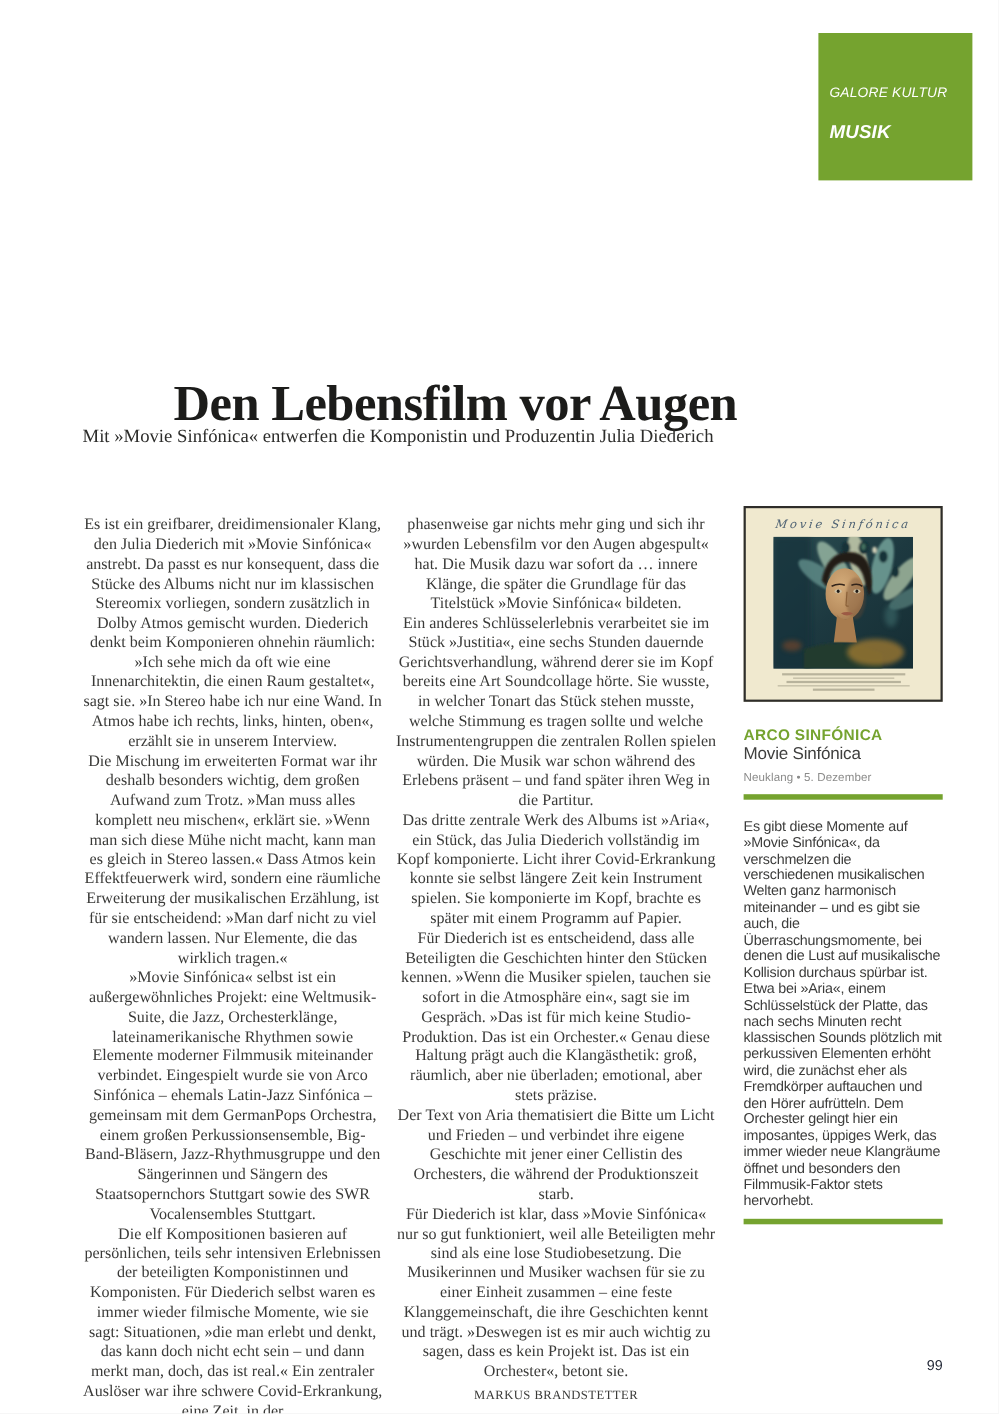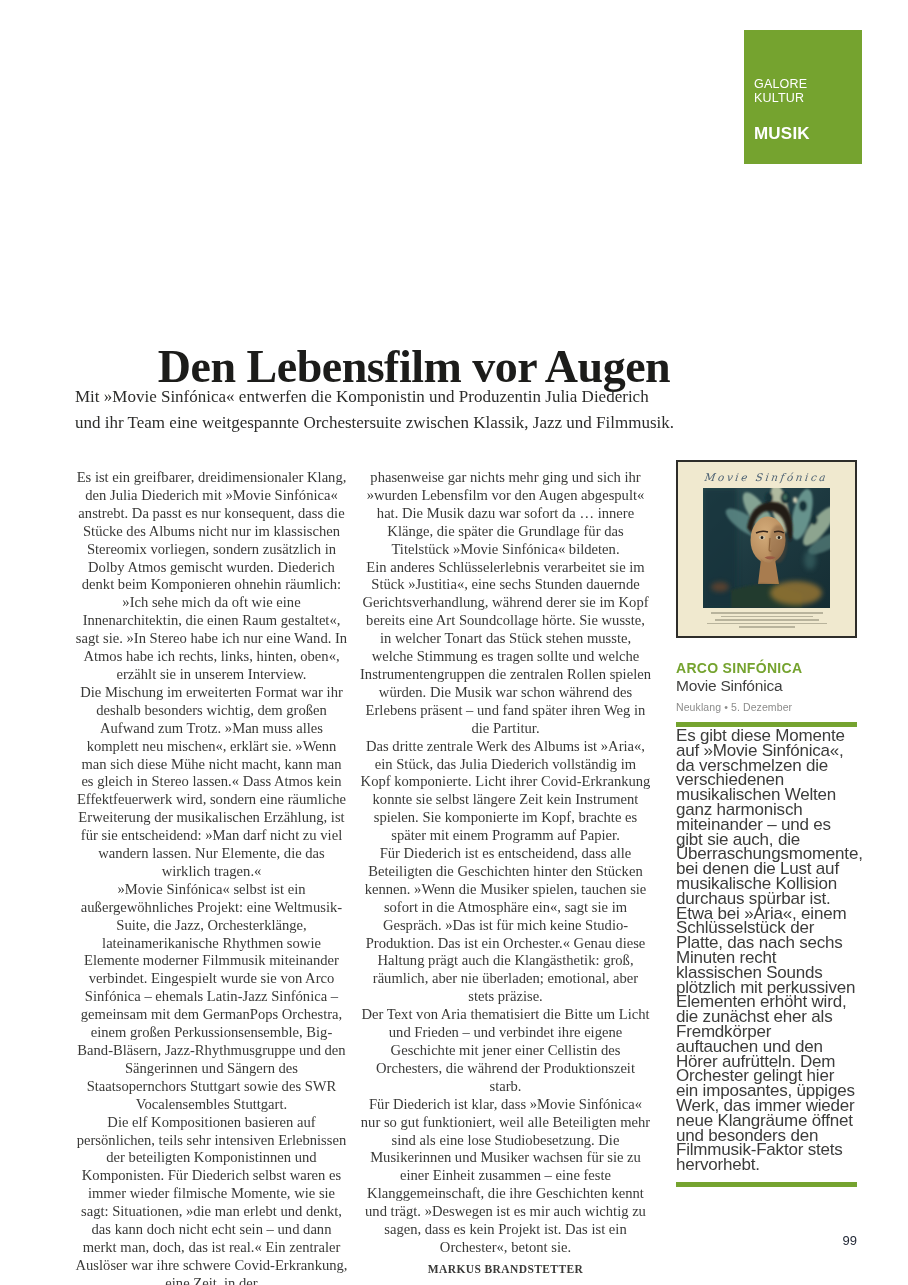--- a/index.html
+++ b/index.html
@@ -1,75 +1,75 @@
 <!DOCTYPE html>
 <html lang="de"><head>
 <meta charset="utf-8">
 <style>
   html,body{margin:0;padding:0;}
   body{background:#e8e8e8;}
   .page{position:relative;width:908px;height:1285px;background:#ffffff;overflow:hidden;
         font-family:"Liberation Serif",serif;color:#3a3a38;}
 
   
-  .kicker{position:absolute;left:744px;top:30px;width:118px;height:134px;
+  .kicker{position:absolute;left:744px;top:30px;width:140px;height:134px;
           background:#75A32F;color:#ffffff;font-family:"Liberation Sans",sans-serif;
-          box-sizing:border-box;padding:47px 6px 0 10px;}
+          box-sizing:border-box;padding:47px 6px 0 10px;font-style:italic;}
   .kicker .k1{font-size:12.5px;font-weight:500;letter-spacing:.2px;}
   .kicker .k2{font-size:17px;font-weight:800;margin-top:19px;letter-spacing:.2px;}
 
   
   .headline{position:absolute;left:74px;top:313px;width:680px;
             font-size:46px;font-weight:700;letter-spacing:-.5px;color:#1c1c1a;line-height:1;text-align:center;}
   .intro{position:absolute;left:75px;top:384px;width:662px;
          font-size:17px;line-height:26px;color:#2d2d2b;}
   .intro b{font-weight:400;}
 
   
   .col{position:absolute;top:469px;font-size:14.6px;line-height:17.9px;
        text-align:center;hyphens:auto;-webkit-hyphens:auto;}
   .col1{left:75px;width:273px;}
   .col2{left:359px;width:293px;}
   .col p{margin:0;}
-  .byline{margin-top:4px;font-size:11.5px;font-weight:700;letter-spacing:.4px;color:#3a3a38;}
+  .byline{margin-top:4px;font-size:11.5px;font-weight:400;letter-spacing:.4px;color:#3a3a38;}
 
   
   .sidebar{position:absolute;left:676px;top:460px;width:181px;
            font-family:"Liberation Sans",sans-serif;}
   .cover{box-sizing:border-box;width:181px;height:178px;border:2px solid #2e2d2a;
          background:#f0e9cf;padding-top:9px;}
   .cover-title{text-align:center;font-family:"DejaVu Serif",serif;font-style:italic;
                font-size:10.5px;letter-spacing:2.5px;color:#4f6374;transform:skewX(-8deg);
                white-space:nowrap;}
   .cover-art{display:block;margin:5px auto 0 auto;}
   .credits{margin-top:4px;}
   .credit-bar{height:1.5px;background:#8a8672;opacity:.55;margin:2px auto 0 auto;}
 
   .artist{margin-top:22px;font-size:14px;font-weight:700;letter-spacing:.3px;color:#75A32F;}
   .album-name{font-size:15.5px;color:#3f3f3e;margin-top:1px;letter-spacing:-.2px;}
   .release{font-size:10.5px;color:#8b8b8a;margin-top:6px;letter-spacing:.1px;}
   .rule{height:5px;background:#75A32F;margin-top:9px;}
-  .review{margin-top:2px;font-size:17px;line-height:14.8px;color:#3c3c3b;letter-spacing:-.2px;}
+  .review{margin-top:17px;font-size:13px;line-height:14.8px;color:#3c3c3b;letter-spacing:-.2px;}
 
   .page-number{position:absolute;right:51px;top:1233px;font-family:"Liberation Sans",sans-serif;
                font-size:13px;font-weight:400;color:#1f2533;}
 </style>
 </head>
 <body>
 
 <div class="page">
 
   <div class="kicker">
     <div class="k1">GALORE KULTUR</div>
     <div class="k2">MUSIK</div>
   </div>
 
   <h1 class="headline">Den Lebensfilm vor Augen</h1>
 
-  <div class="intro"><span>Mit »Movie Sinfónica« entwerfen die Komponistin und Produzentin </span><b>Julia Diederich</b><br><span>und ihr Team eine weitgespannte Orchestersuite zwischen Klassik, Jazz und Filmmusik.</span></div>
+  <div class="intro"><span>Mit »Movie Sinfónica« entwerfen die Komponistin und Produzentin </span><b>Julia Diederich</b><br></div>
 
   <div class="col col1">
     <p>Es ist ein greifbarer, dreidimensionaler Klang, den Julia Diederich mit »Movie Sinfónica« anstrebt. Da passt es nur konsequent, dass die Stücke des Albums nicht nur im klassischen Stereomix vorliegen, sondern zusätzlich in Dolby Atmos gemischt wurden. Diederich denkt beim Komponieren ohnehin räumlich: »Ich sehe mich da oft wie eine Innenarchitektin, die einen Raum gestaltet«, sagt sie. »In Stereo habe ich nur eine Wand. In Atmos habe ich rechts, links, hinten, oben«, erzählt sie in unserem Interview.</p>
     <p>Die Mischung im erweiterten Format war ihr deshalb besonders wichtig, dem großen Aufwand zum Trotz. »Man muss alles komplett neu mischen«, erklärt sie. »Wenn man sich diese Mühe nicht macht, kann man es gleich in Stereo lassen.« Dass Atmos kein Effektfeuerwerk wird, sondern eine räumliche Erweiterung der musikalischen Erzählung, ist für sie entscheidend: »Man darf nicht zu viel wandern lassen. Nur Elemente, die das wirklich tragen.«</p>
     <p>»Movie Sinfónica« selbst ist ein außergewöhnliches Projekt: eine Weltmusik-Suite, die Jazz, Orchesterklänge, lateinamerikanische Rhythmen sowie Elemente moderner Filmmusik miteinander verbindet. Eingespielt wurde sie von Arco Sinfónica – ehemals Latin-Jazz Sinfónica – gemeinsam mit dem GermanPops Orchestra, einem großen Perkussionsensemble, Big-Band-Bläsern, Jazz-Rhythmusgruppe und den Sängerinnen und Sängern des Staatsopernchors Stuttgart sowie des SWR Vocalensembles Stuttgart.</p>
     <p>Die elf Kompositionen basieren auf persönlichen, teils sehr intensiven Erlebnissen der beteiligten Komponistinnen und Komponisten. Für Diederich selbst waren es immer wieder filmische Momente, wie sie sagt: Situationen, »die man erlebt und denkt, das kann doch nicht echt sein – und dann merkt man, doch, das ist real.« Ein zentraler Auslöser war ihre schwere Covid-Erkrankung, eine Zeit, in der</p>
   </div>
 
   <div class="col col2">
     <p>phasenweise gar nichts mehr ging und sich ihr »wurden Lebensfilm vor den Augen abgespult« hat. Die Musik dazu war sofort da … innere Klänge, die später die Grundlage für das Titelstück »Movie Sinfónica« bildeten.</p>

